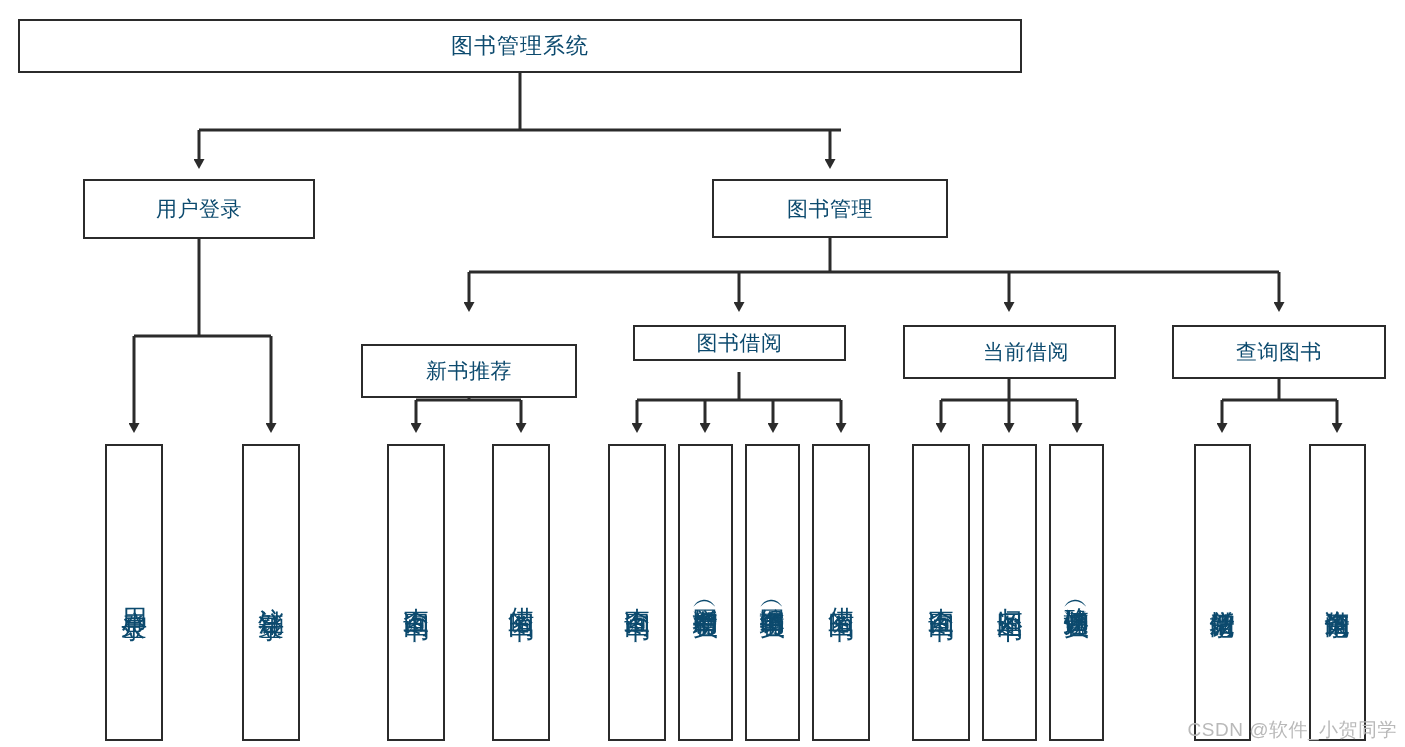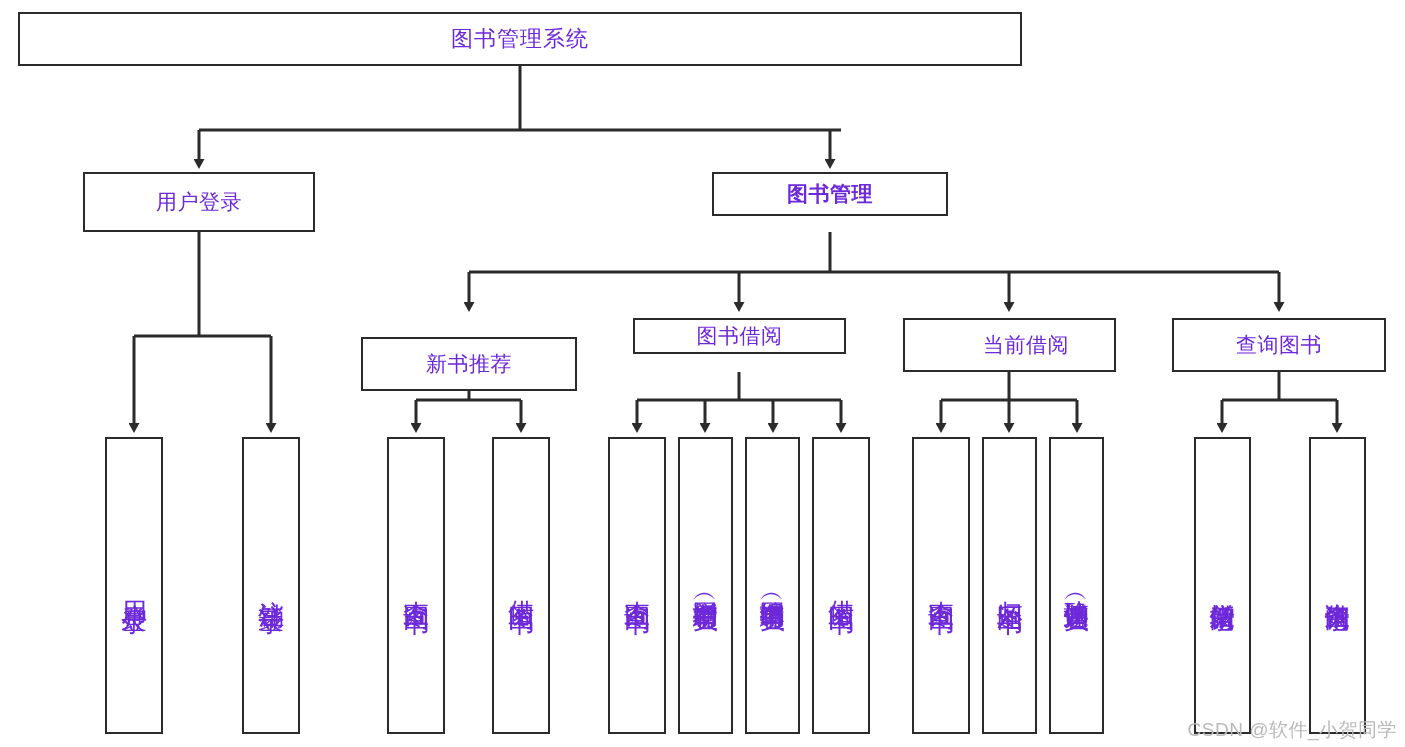--- a/index.html
+++ b/index.html
@@ -12,21 +12,22 @@
   svg.connectors{position:absolute;left:0;top:0;width:1405px;height:747px;}
 
   .node{
     position:absolute;
     box-sizing:border-box;
     border:2.5px solid #2b2b2b;
     background:#ffffff;
     display:flex;
     align-items:center;
     justify-content:center;
-    color:#6d28d9;
+    color:#0c4a6e;
+    margin-top:7px;
   }
   .node .label{
     display:block;
     text-align:center;
     line-height:1.22;
     white-space:nowrap;
   }
   
   .node.horiz .label{font-size:21px;letter-spacing:0.5px;}
   .node.title .label{font-size:22px;letter-spacing:1px;}
@@ -115,21 +116,21 @@
     </g>
   </svg>
 
   <div class="node horiz title" style="left:18px;top:12px;width:1004px;height:54px;">
     <span class="label">图书管理系统</span>
   </div>
 
   <div class="node horiz" style="left:83px;top:172px;width:232px;height:60px;">
     <span class="label">用户登录</span>
   </div>
-  <div class="node horiz" style="left:712px;top:172px;width:236px;height:44px;font-weight:bold;">
+  <div class="node horiz" style="left:712px;top:172px;width:236px;height:59px;">
     <span class="label">图书管理</span>
   </div>
 
   <div class="node horiz" style="left:361px;top:337px;width:216px;height:54px;">
     <span class="label">新书推荐</span>
   </div>
   <div class="node horiz" style="left:633px;top:318px;width:213px;height:36px;">
     <span class="label">图书借阅</span>
   </div>
   <div class="node horiz" style="left:903px;top:318px;width:213px;height:54px;padding-left:33px;">

